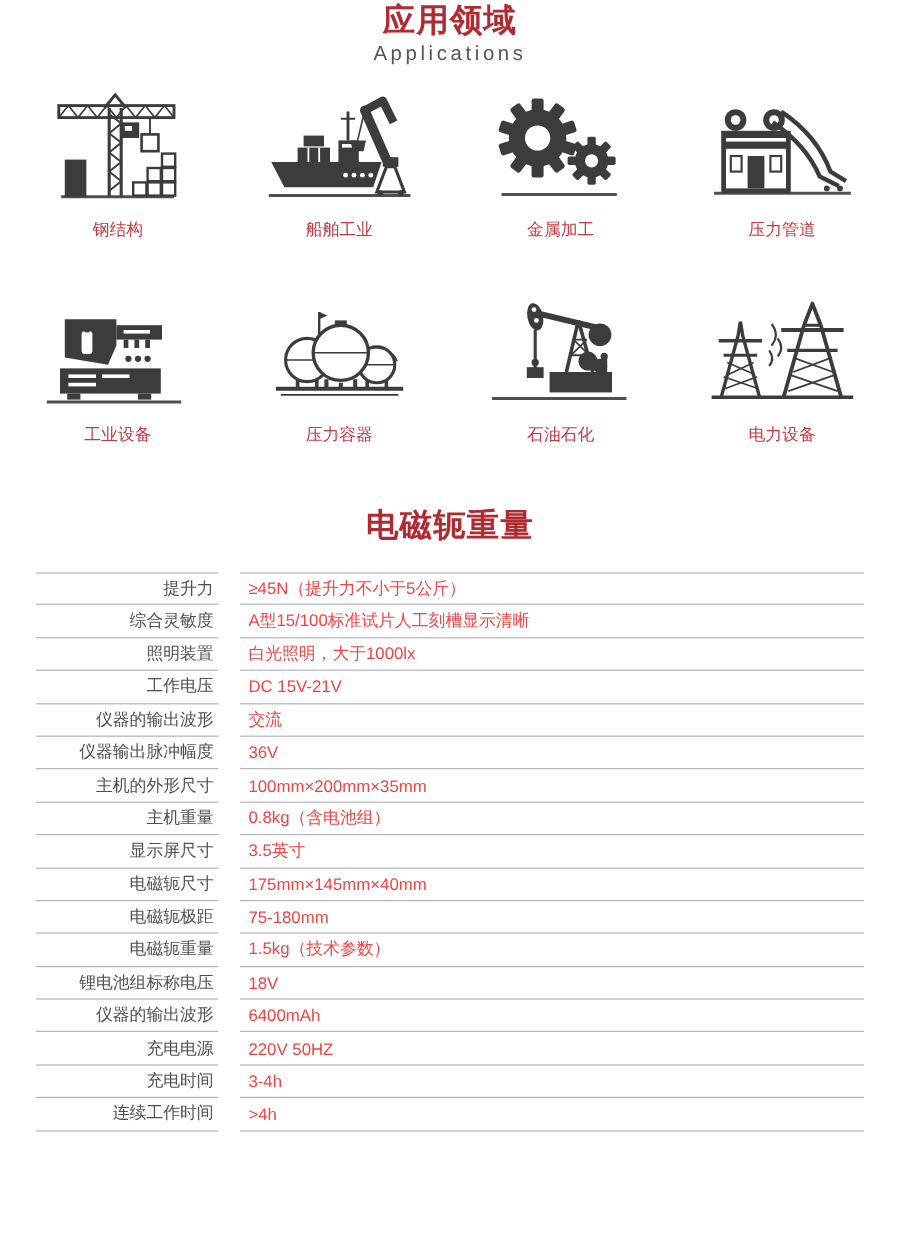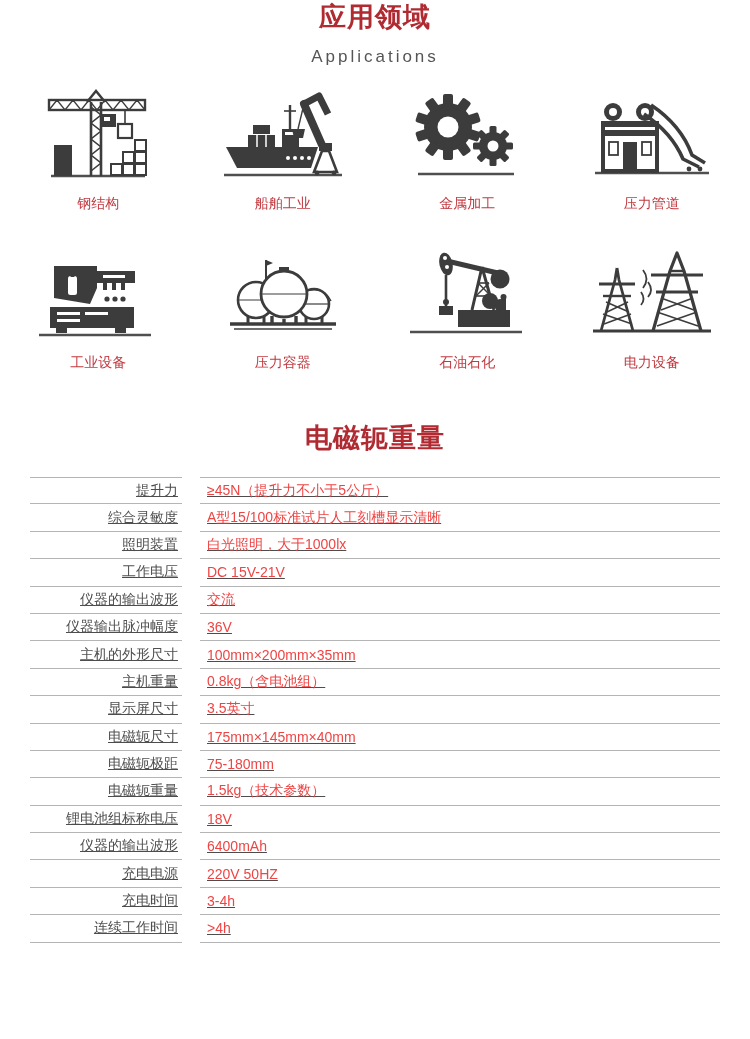--- a/index.html
+++ b/index.html
@@ -8,38 +8,38 @@
     width:750px; min-height:1039px; margin:0 auto;
     font-family:"Liberation Sans","DejaVu Sans",sans-serif;
     color:#4d4d4d; overflow-x:hidden;
   }
   .sec-header { text-align:center; }
   .sec-title {
     font-size:27px; font-weight:bold; color:#b02a32;
     line-height:34px; letter-spacing:1px;
   }
   .sec-sub {
-    font-size:17px; color:#555; letter-spacing:3px; margin-top:13px;
+    font-size:17px; color:#555; letter-spacing:3px; margin-top:1px;
   }
   
   .app-grid {
     display:grid; grid-template-columns:repeat(4,1fr);
-    row-gap:34px; padding:20px 6px 0 6px;
+    row-gap:46px; padding:20px 6px 0 6px;
   }
   .app-cell { display:flex; flex-direction:column; align-items:center; }
   .app-cell svg { width:132px; height:96px; display:block; }
   .app-label {
     margin-top:11px; font-size:14px; color:#c03a40; line-height:18px;
   }
   .icon-dark { fill:#3c3c3c; }
   .stroke-dark { stroke:#3c3c3c; fill:none; }
   .ground { stroke:#4f4f4f; stroke-width:2.5; }
   
   .specs-wrap { margin-top:50px; }
-  .spec-table { margin:22px 30px 0 30px;text-decoration:underline; }
+  .spec-table { margin:22px 30px 0 30px; }
   .spec-row { display:flex; }
   .lcell,.vcell {
     border-bottom:1px solid #b5b5b5;
     height:27.4px; display:flex; align-items:center;
     font-size:14px; color:#ef4444;
   }
   .spec-row:first-child .lcell,
   .spec-row:first-child .vcell { border-top:1px solid #b5b5b5; }
   .lcell { width:152px; justify-content:flex-end; padding-right:4px; color:#4f4f4f; }
   .gapcell { width:18px; }

